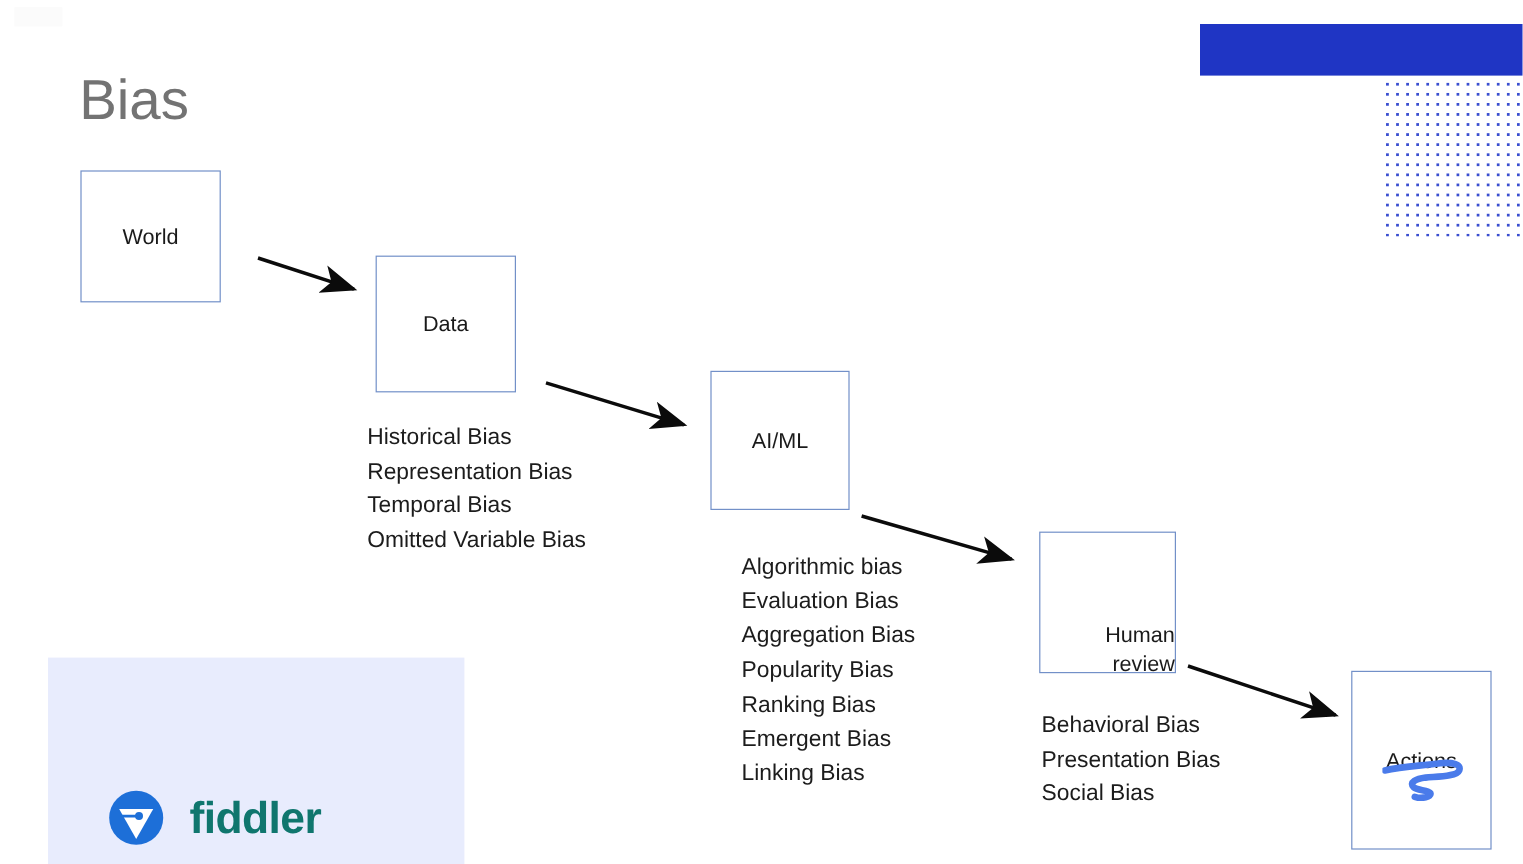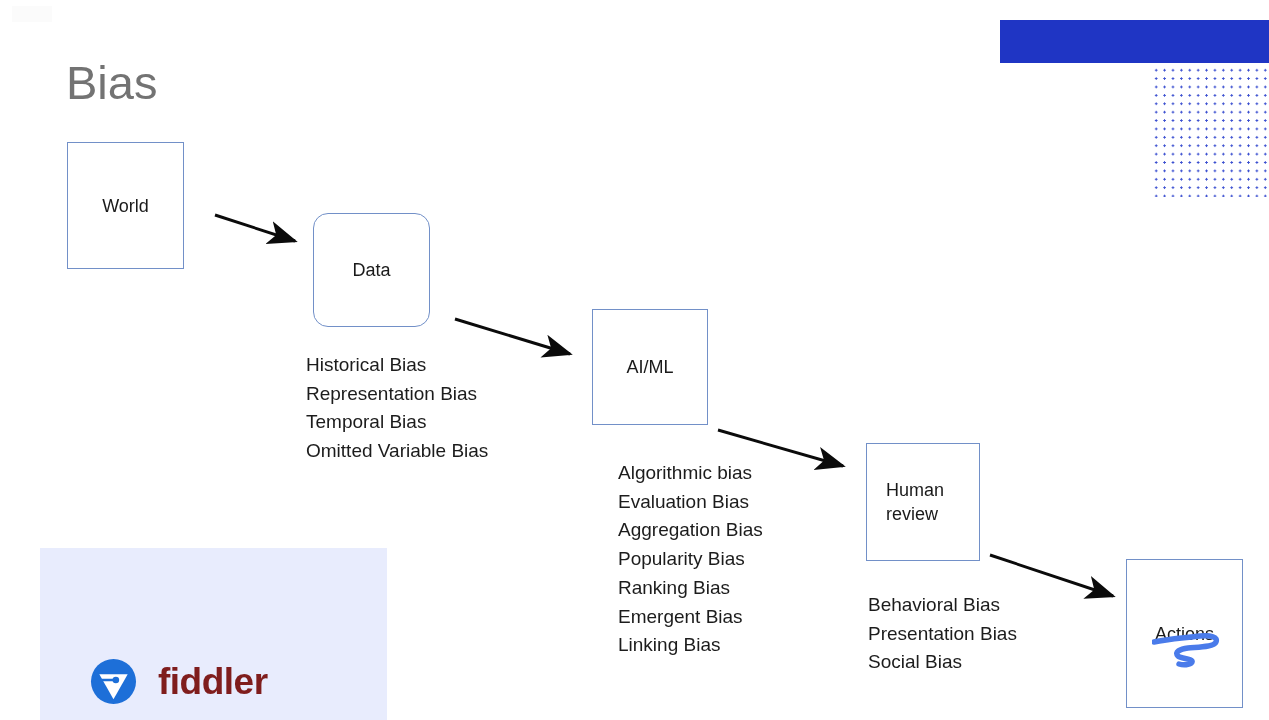--- a/index.html
+++ b/index.html
@@ -75,26 +75,27 @@
   .node .node-label {
     position: absolute;
     left: 0;
     right: 0;
     top: 50%;
     transform: translateY(-50%);
     text-align: center;
     white-space: pre;
   }
   .node.left-label .node-label {
-    text-align: left;
+    text-align: right;
     padding-left: 19px;
-  }
-
-  #node-world  { left: 67px;   top: 142px; width: 117px; height: 127px; padding-left: 12px; }
-  #node-data   { left: 313px;  top: 213px; width: 117px; height: 114px; border-radius: 15px; }
+    margin-top: 39px;
+  }
+
+  #node-world  { left: 67px;   top: 142px; width: 117px; height: 110px; padding-left: 12px; }
+  #node-data   { left: 313px;  top: 213px; width: 117px; height: 114px; }
   #node-aiml   { left: 592px;  top: 309px; width: 116px; height: 116px; }
   #node-human  { left: 866px;  top: 443px; width: 114px; height: 118px; }
   #node-actions{ left: 1126px; top: 559px; width: 117px; height: 149px; }
 
   
   .arrow-layer {
     position: absolute;
     left: 0; top: 0;
     width: 1269px; height: 720px;
     pointer-events: none;
@@ -127,21 +128,21 @@
     top: 110px;
     display: flex;
     align-items: center;
   }
   .logo-mark { width: 47px; height: 47px; display: block; }
   .logo-word {
     margin-left: 21px;
     font-size: 37px;
     line-height: 40px;
     font-weight: bold;
-    color: #7f1d1d;
+    color: #0f766e;
     letter-spacing: -0.5px;
   }
 
   
   .pen-annotation {
     position: absolute;
     left: 1152px;
     top: 630px;
     width: 72px;
     height: 38px;

